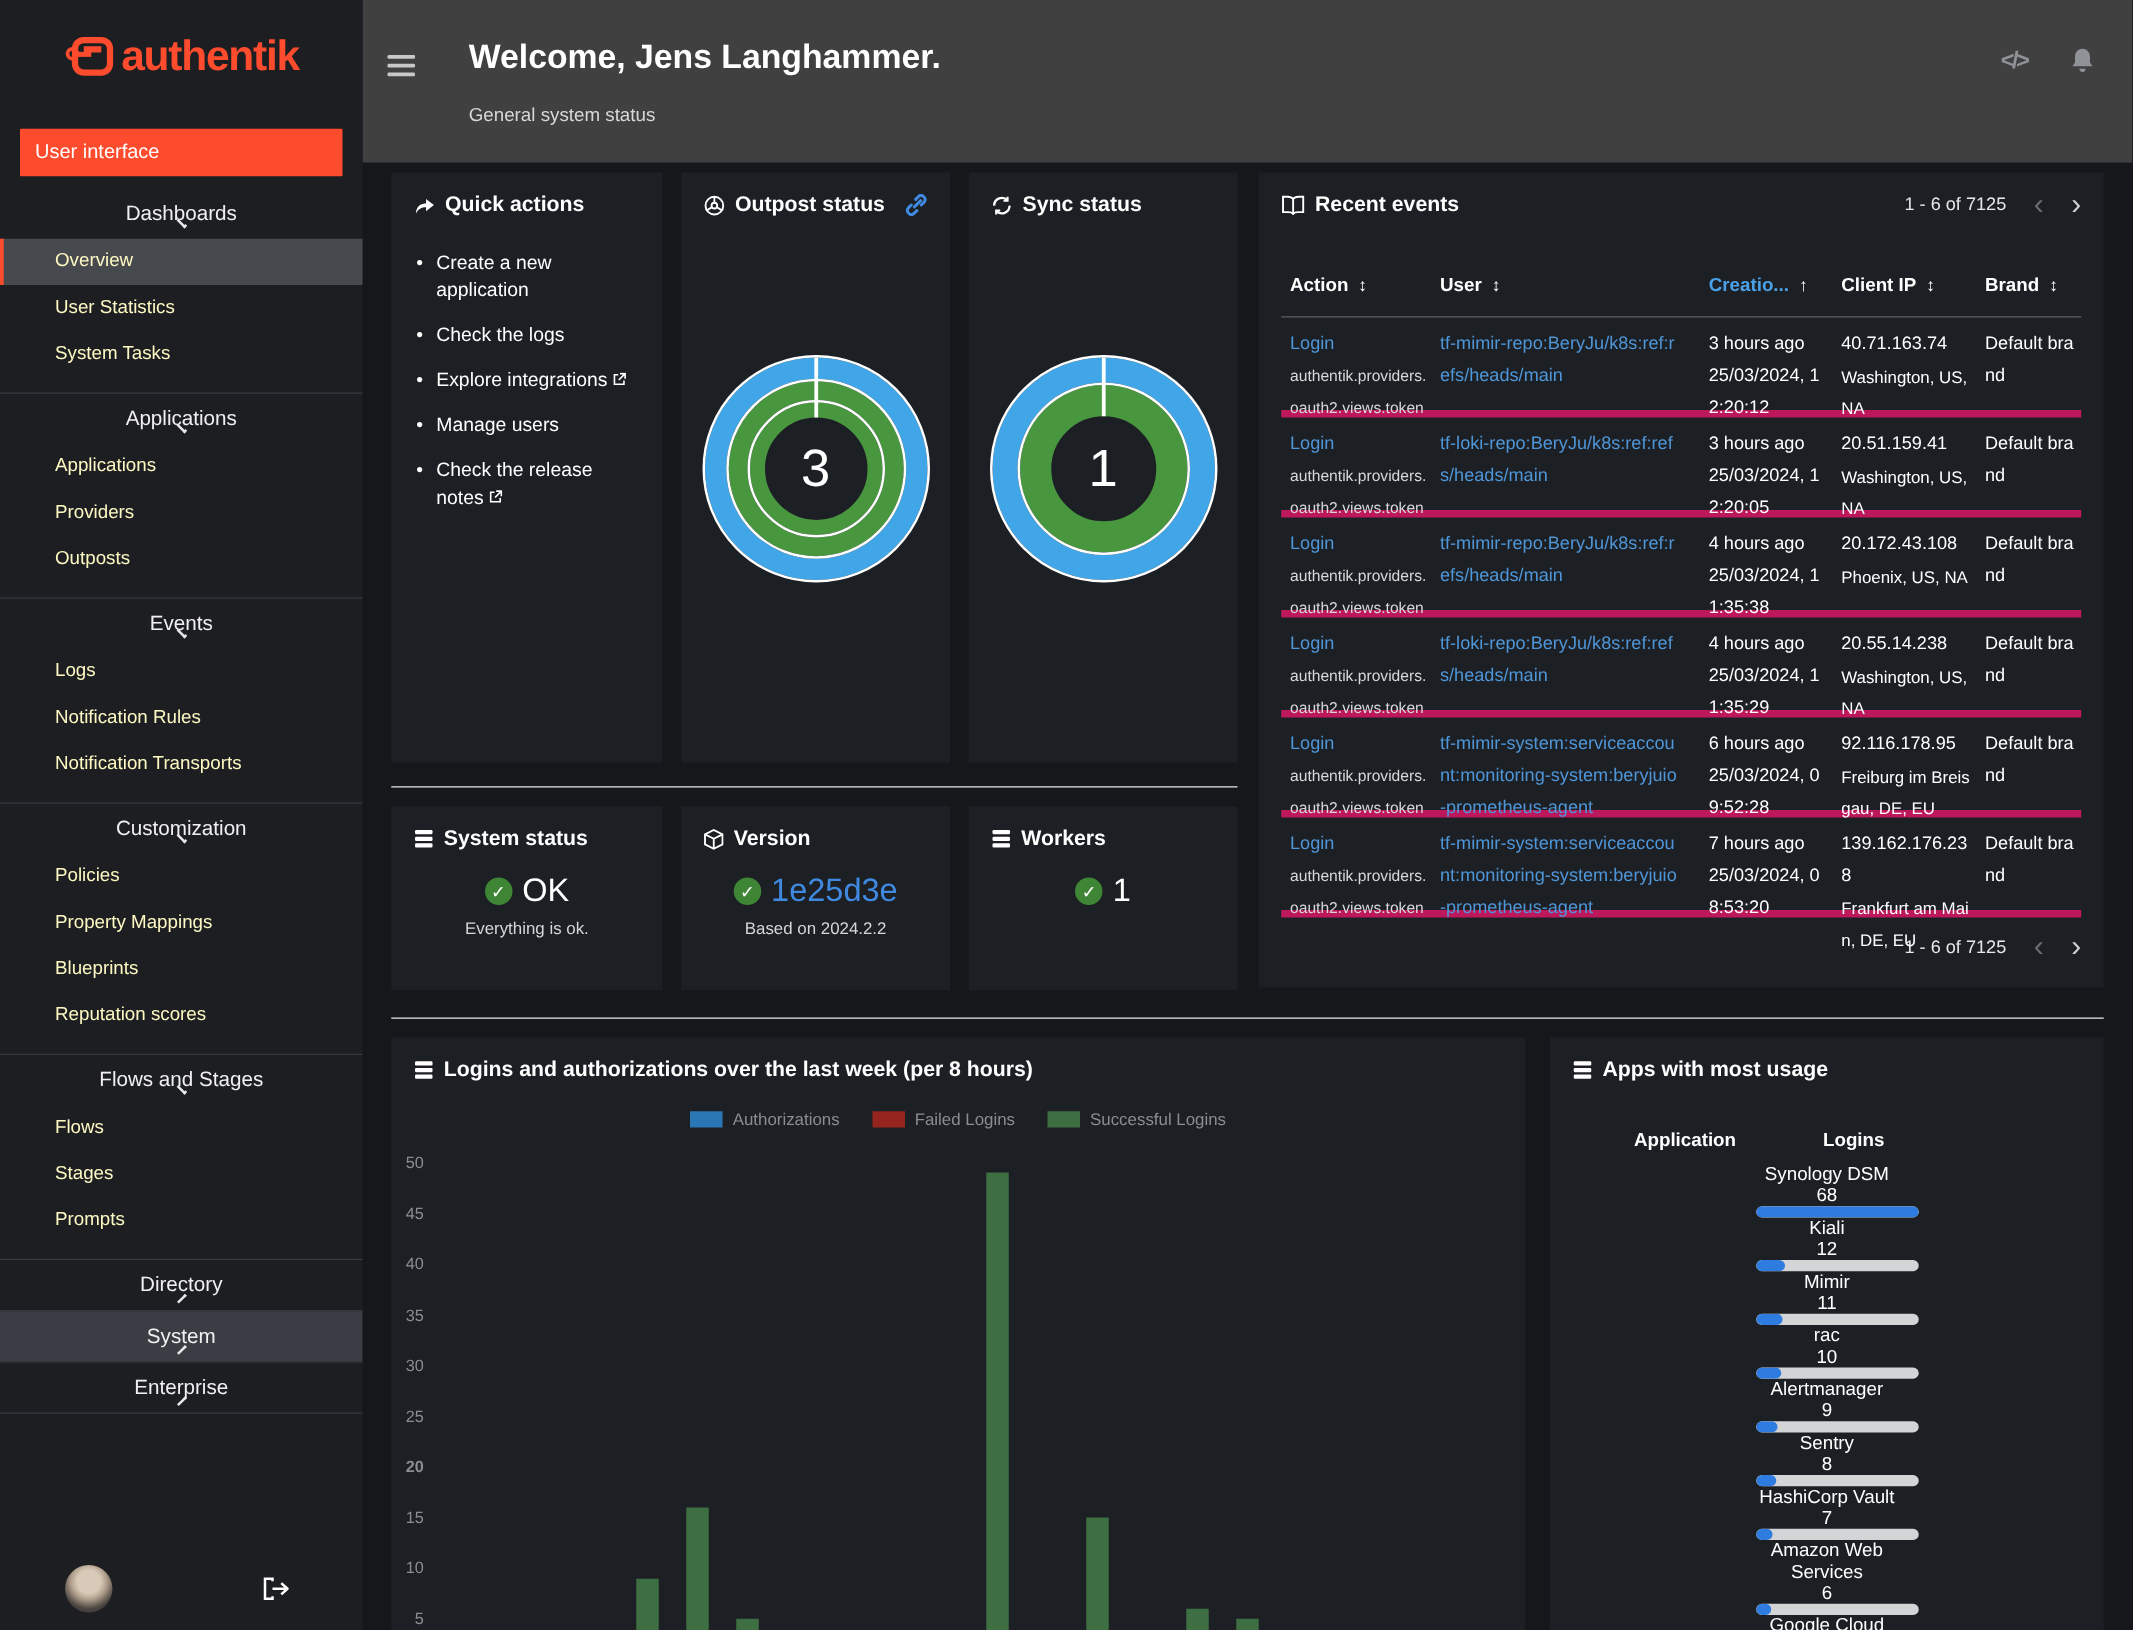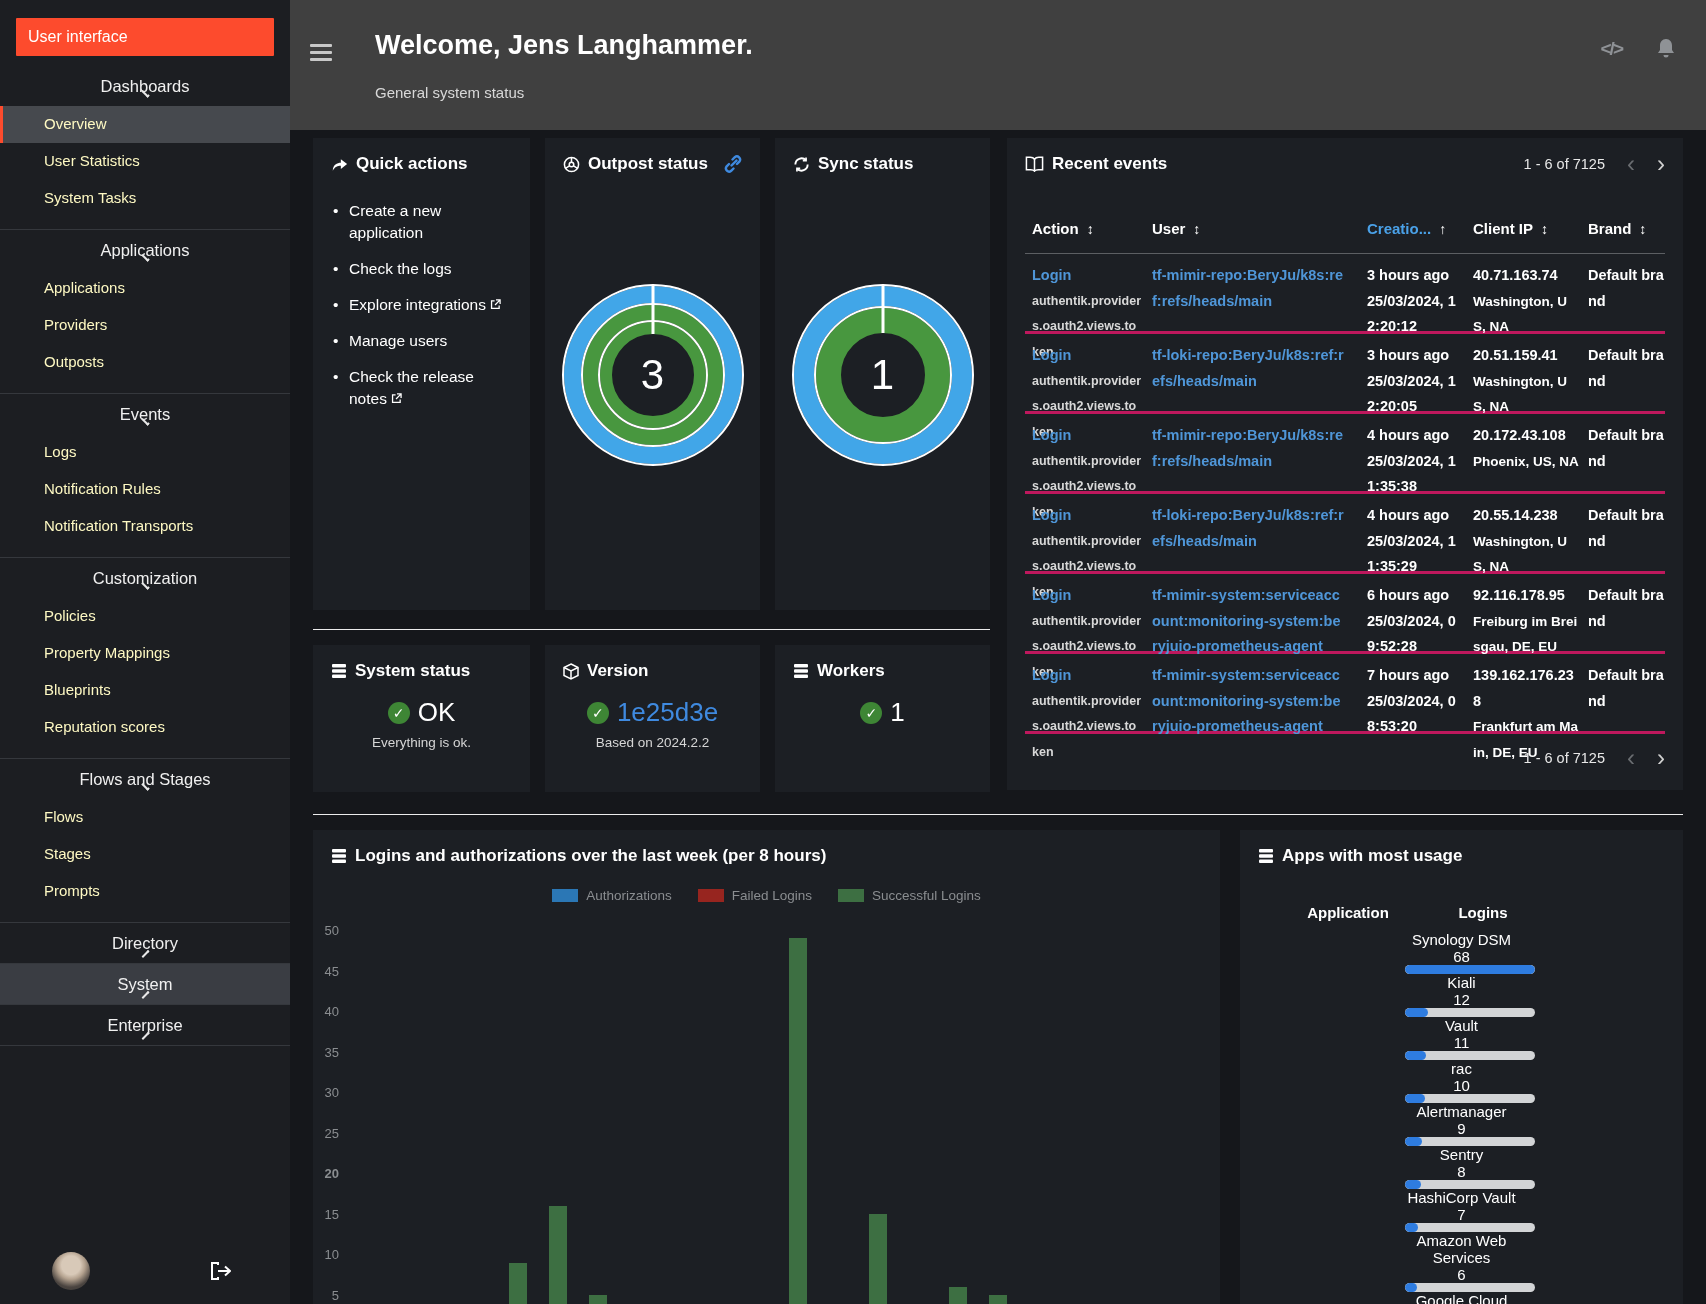--- a/index.html
+++ b/index.html
@@ -80,21 +80,21 @@
   .link-blue { color:#3f8ae0; cursor:pointer; }
   
   #re-head { display:flex; justify-content:space-between; align-items:center; }
   .pager { display:flex; align-items:center; gap:22px; font-size:14.5px; color:#e8e8e8; }
   .pg-chev { font-size:24px; line-height:14px; cursor:pointer; color:#d0d0d0; }
   .pg-chev.dis { color:#6a6d71; }
   #re-cols { position:relative; height:34px; margin-top:46px; border-bottom:1px solid #5c5f63; font-size:15px; font-weight:bold; }
   .re-col { position:absolute; top:0; cursor:pointer; }
   .sort-g { font-weight:normal; margin-left:8px; font-size:14px; }
   .col-sorted { color:#4aa1e8; }
-  .re-row { position:relative; height:80px; border-bottom:3px solid #be185d; font-size:14.5px;font-weight:bold; }
+  .re-row { position:relative; height:80px; border-bottom:6px solid #be185d; font-size:14.5px; }
   .rc { position:absolute; top:9px; line-height:25.5px; word-break:break-all; }
   .rc.a { left:7px; width:110px; }
   .rc.a .ctx { font-size:12.5px; color:#d8d8d8; }
   .rc.u { left:127px; width:192px; color:#4f96d8; cursor:pointer; }
   .rc.t { left:342px; width:96px; }
   .rc.i { left:448px; width:106px; }
   .rc.i .geo { font-size:13.5px; }
   .rc.b { left:563px; width:78px; }
   .action-link { color:#4f96d8; cursor:pointer; }
   #re-foot { display:flex; justify-content:flex-end; margin-top:16px; }
@@ -115,20 +115,31 @@
   .ap-name .inner { max-width:132px; margin:0 auto; display:inline-block; }
   .ap-val { width:90px; text-align:center; }
   .ap-barcell { width:130px; margin-left:17px; }
   .ap-track { width:130px; height:9px; border-radius:5px; background:#d2d4d6; overflow:hidden; }
   .ap-fill { height:9px; border-radius:5px; background:#2e7ce0; }
 </style>
 </head>
 <body>
 
 <div id="sidebar">
+  <div id="logo">
+    <span class="icn">
+      <svg width="40" height="34" viewBox="0 0 40 34">
+        <rect x="9" y="3" width="28" height="26" rx="7" fill="none" stroke="#fd4b2d" stroke-width="5"></rect>
+        <circle cx="7" cy="14" r="4" fill="none" stroke="#fd4b2d" stroke-width="3"></circle>
+        <rect x="10" y="12.5" width="12" height="4" fill="#fd4b2d"></rect>
+        <rect x="16" y="8" width="14" height="5" fill="#fd4b2d"></rect>
+      </svg>
+    </span>
+    <span class="brand-text">authentik</span>
+  </div>
   <button id="ui-button">User interface</button>
   <nav id="nav">
       <div class="nav-group">
         <div class="nav-head">
           <span>Dashboards</span>
           <span class="chev down"></span>
         </div>
         <div class="nav-item active">Overview</div>
         <div class="nav-item">User Statistics</div>
         <div class="nav-item">System Tasks</div>
@@ -550,21 +561,21 @@
         <div class="ap-row">
           <div class="ap-name"><span class="inner">Kiali</span></div>
           <div class="ap-val">12</div>
           <div class="ap-barcell">
             <div class="ap-track">
               <div class="ap-fill" style="width: 18%;"></div>
             </div>
           </div>
         </div>
         <div class="ap-row">
-          <div class="ap-name"><span class="inner">Vault</span></div>
+          <div class="ap-name"><span class="inner">Mimir</span></div>
           <div class="ap-val">11</div>
           <div class="ap-barcell">
             <div class="ap-track">
               <div class="ap-fill" style="width: 16%;"></div>
             </div>
           </div>
         </div>
         <div class="ap-row">
           <div class="ap-name"><span class="inner">rac</span></div>
           <div class="ap-val">10</div>

